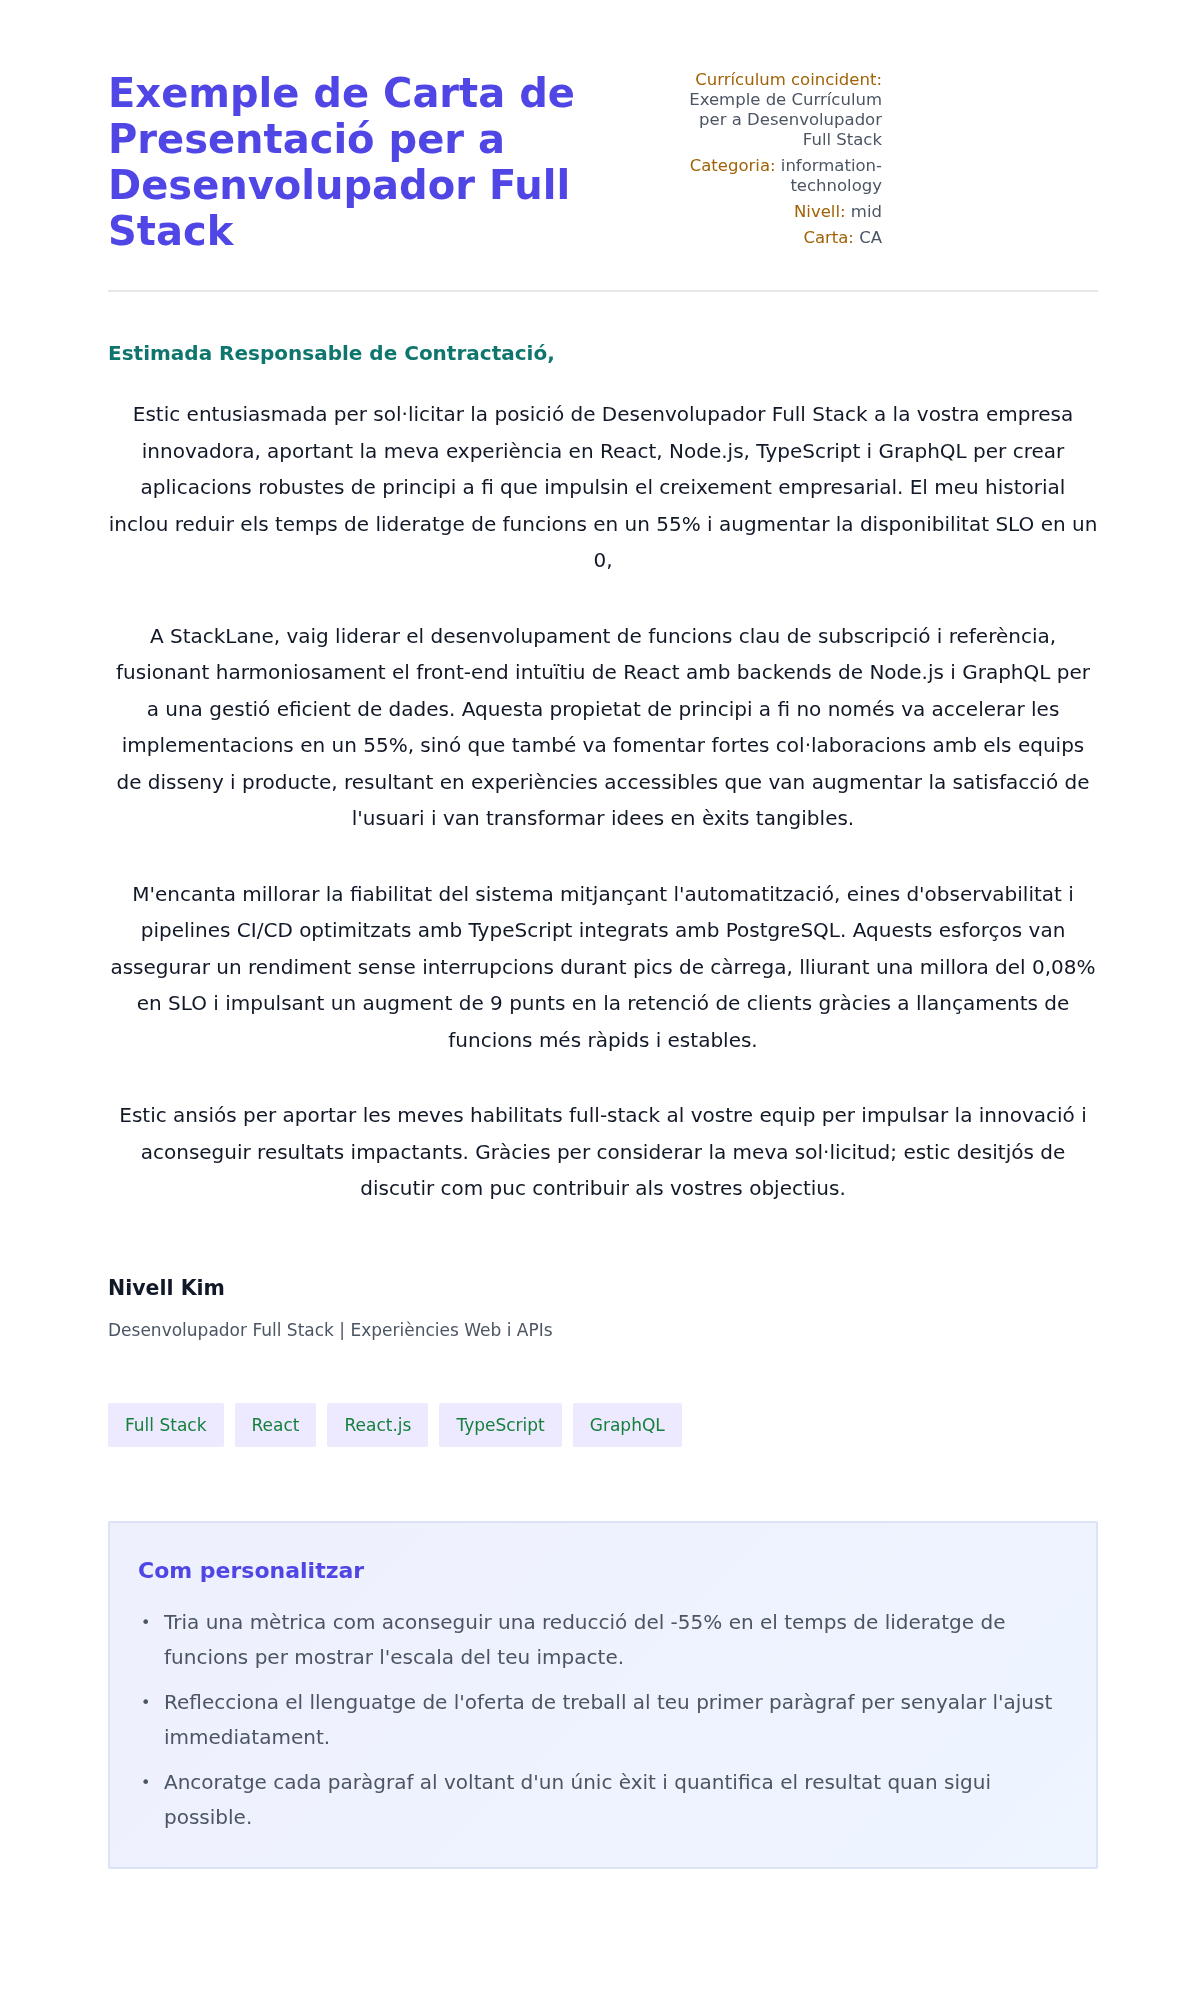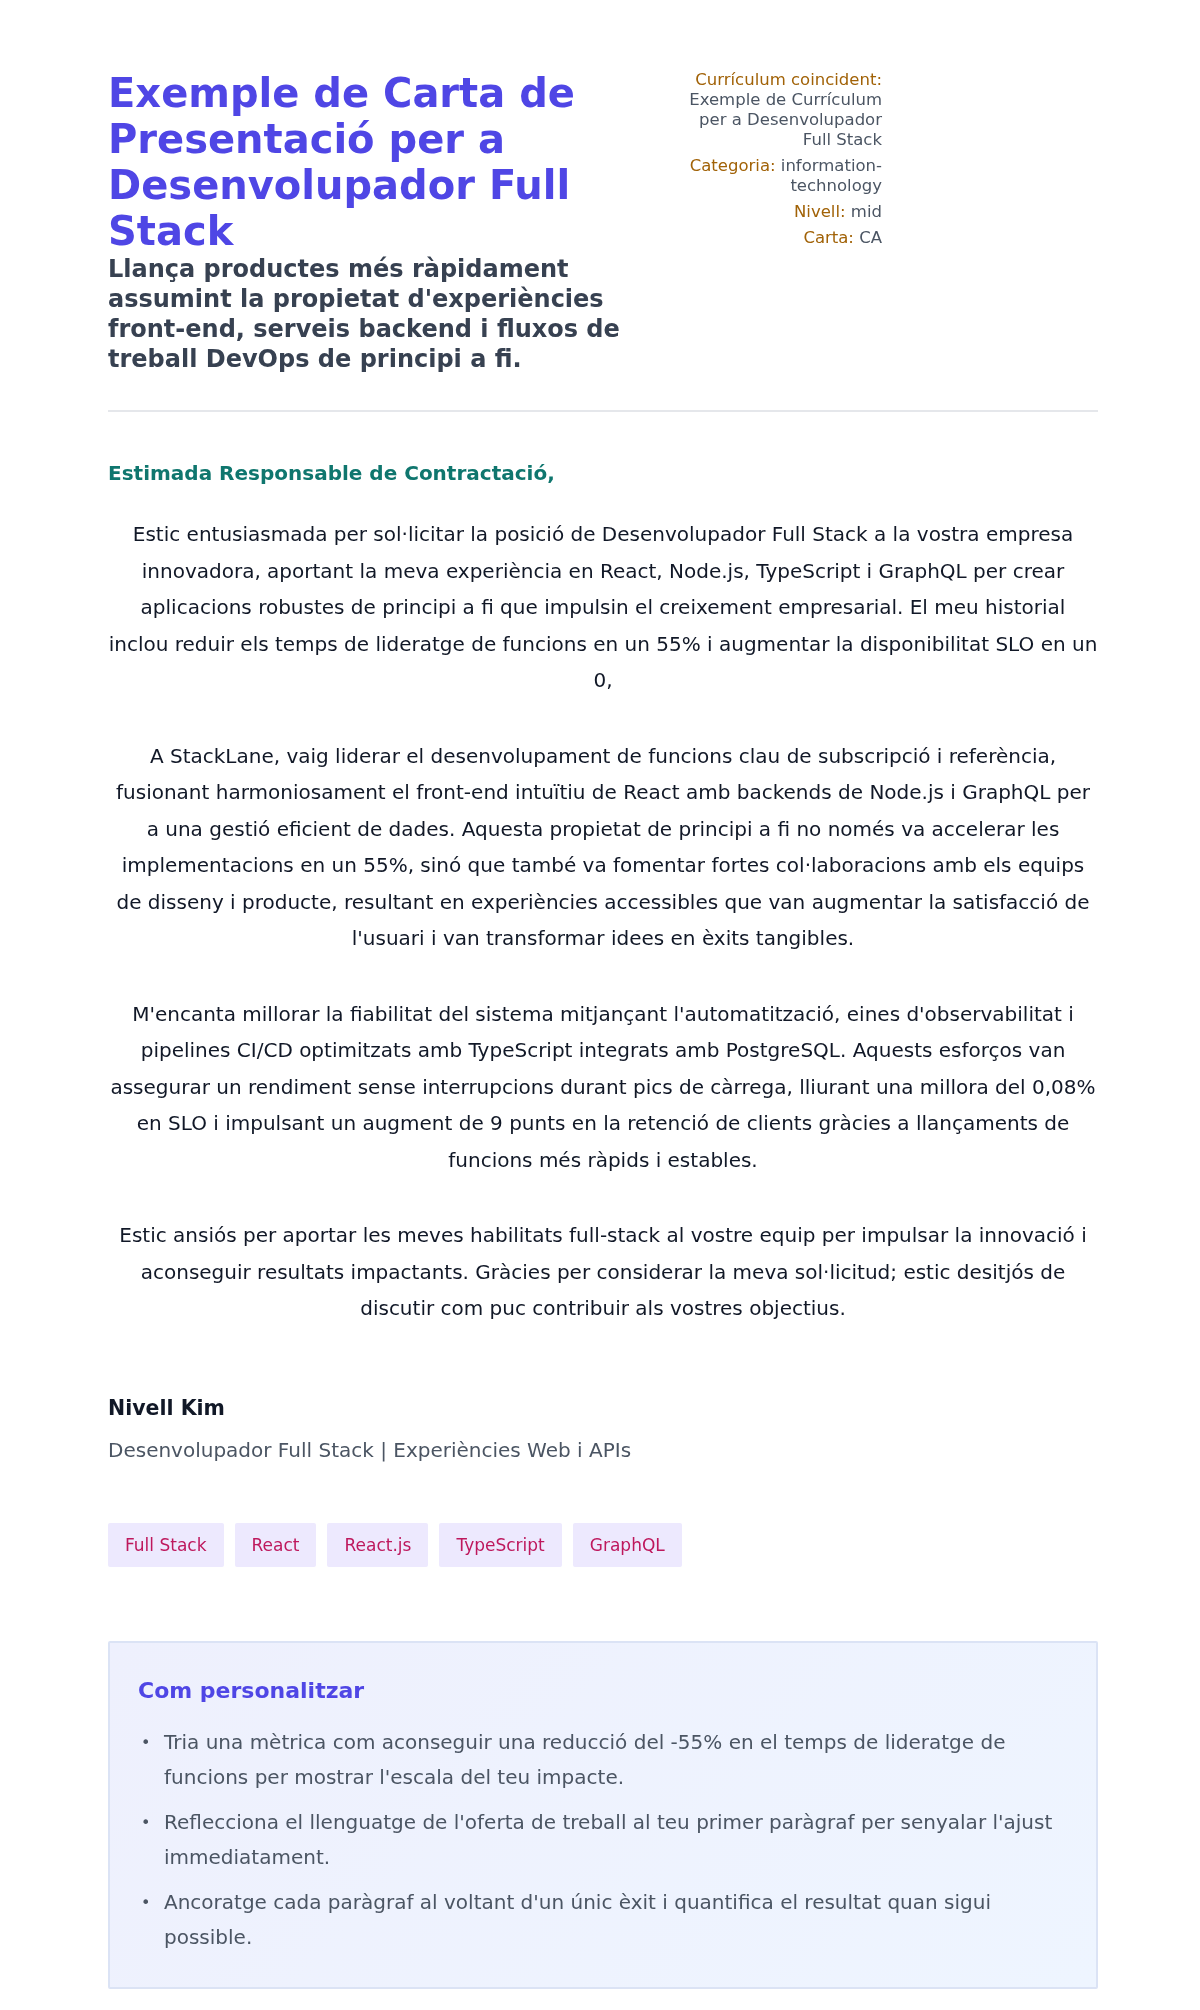--- a/index.html
+++ b/index.html
@@ -12,38 +12,37 @@
     .subtitle { font-size: 24px; line-height: 30px; font-weight: 700; color: #374151; margin-top: 0px; }
     .meta { width: 270px; text-align: right; font-size: 16.5px; line-height: 20px; color: #4b5563; padding-top: 0px; }
     .meta-row { margin-bottom: 6px; }
     .meta-label { font-weight: 400; color: #a16207; }
     .divider { height: 2px; background: #e5e7eb; margin-top: 36px; width: 990px; }
     .greeting { font-size: 20px; font-weight: 700; color: #0f766e; margin-top: 48px; line-height: 26px; }
     .body-text { width: 990px; margin-top: 30px; }
     .para { font-size: 20px; line-height: 36.5px; color: #111827; margin-bottom: 39px; text-align: center; }
     .signature { margin-top: 68px; }
     .sig-name { font-size: 20.5px; font-weight: 700; color: #111827; line-height: 26px; }
-    .sig-title { font-size: 20px; color: #4b5563; margin-top: 16px; line-height: 26px; }
+    .sig-title { font-size: 17px; color: #4b5563; margin-top: 16px; line-height: 26px; }
     .tags { display: flex; gap: 11px; margin-top: 60px; }
-    .tag { background: #ede9fe; color: #be185d; font-size: 17px; line-height: 44px; height: 44px; padding: 0 17px; border-radius: 2px; }
+    .tag { background: #ede9fe; color: #15803d; font-size: 17px; line-height: 44px; height: 44px; padding: 0 17px; border-radius: 2px; }
     .tips { margin-top: 74px; width: 990px; border: 2px solid #dbe3f5; background: linear-gradient(135deg, #eef0fd 0%, #eef5ff 100%); padding: 34px 28px 32px 28px; border-radius: 2px; }
     .tips-title { font-size: 22px; font-weight: 700; color: #4f46e5; line-height: 28px; }
     .tips-list { list-style: none; margin-top: 20px; }
     .tips-item { position: relative; padding-left: 26px; font-size: 20px; line-height: 35px; color: #4b5563; margin-bottom: 10px; }
     .tips-item:last-child { margin-bottom: 0; }
     .bullet { position: absolute; left: 3px; top: 0; font-size: 16px; color: #4b5563; }
   </style>
 </head>
 <body>
 
 <div class="page">
   <header class="header">
     <div class="header-left">
       <h1 class="title">Exemple de Carta de Presentació per a Desenvolupador Full Stack</h1>
-      <h2 class="subtitle">Llança productes més ràpidament assumint la propietat d'experiències front-end, serveis backend i fluxos de treball DevOps de principi a fi.</h2>
     </div>
     <aside class="meta">
       <div class="meta-row">
         <div class="meta-label">Currículum coincident:</div>
         <div>Exemple de Currículum per a Desenvolupador Full Stack</div>
       </div>
       <div class="meta-row">
         <span class="meta-label">Categoria:</span>
         <span>information-technology</span>
       </div>

